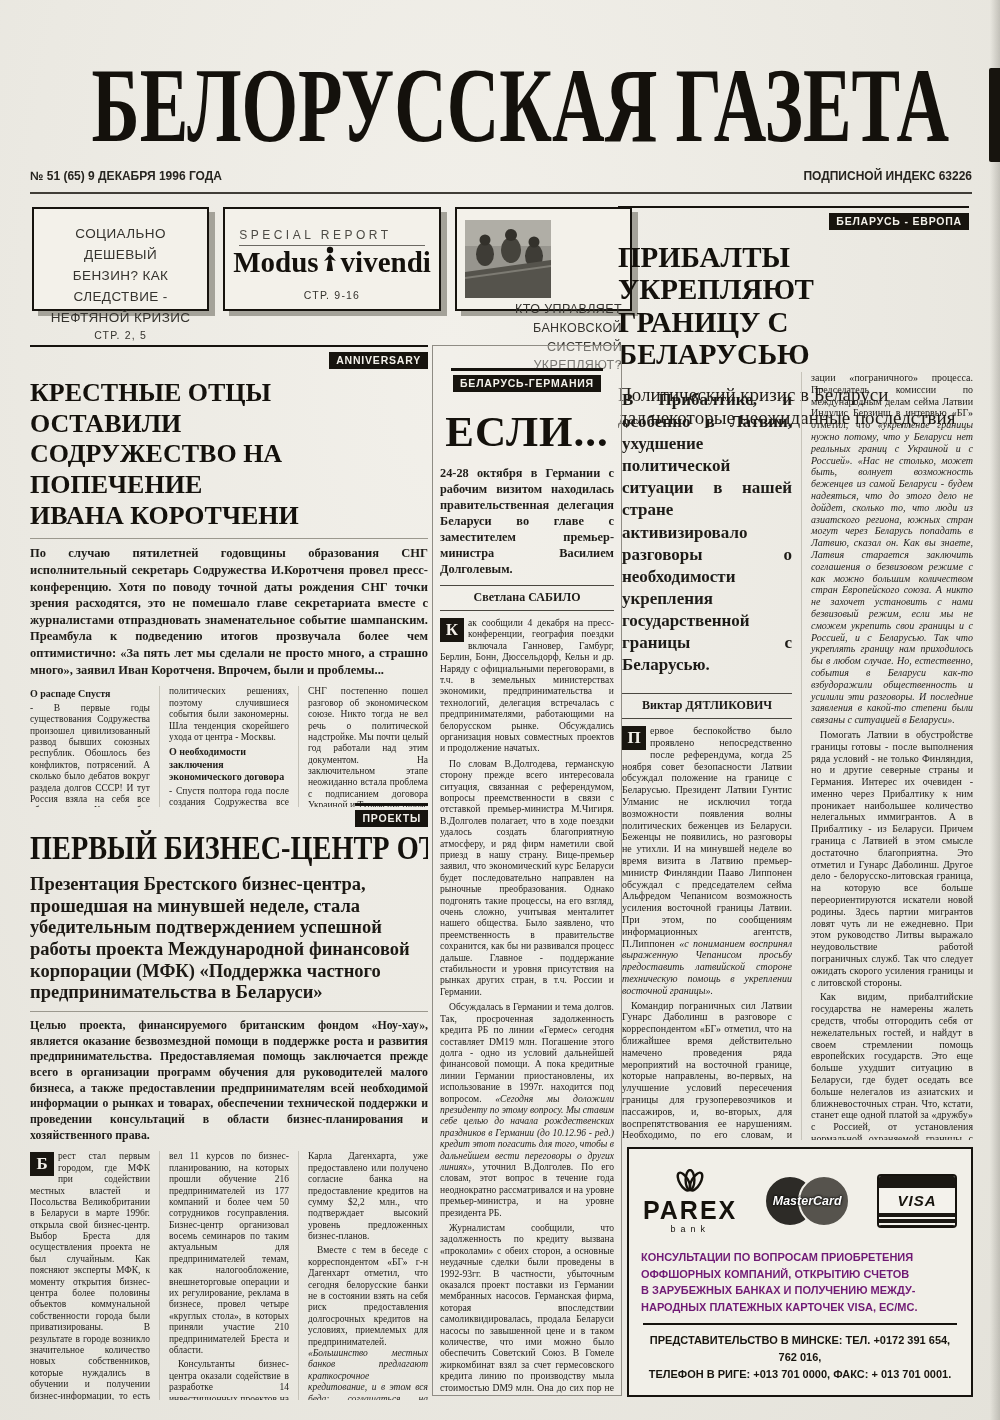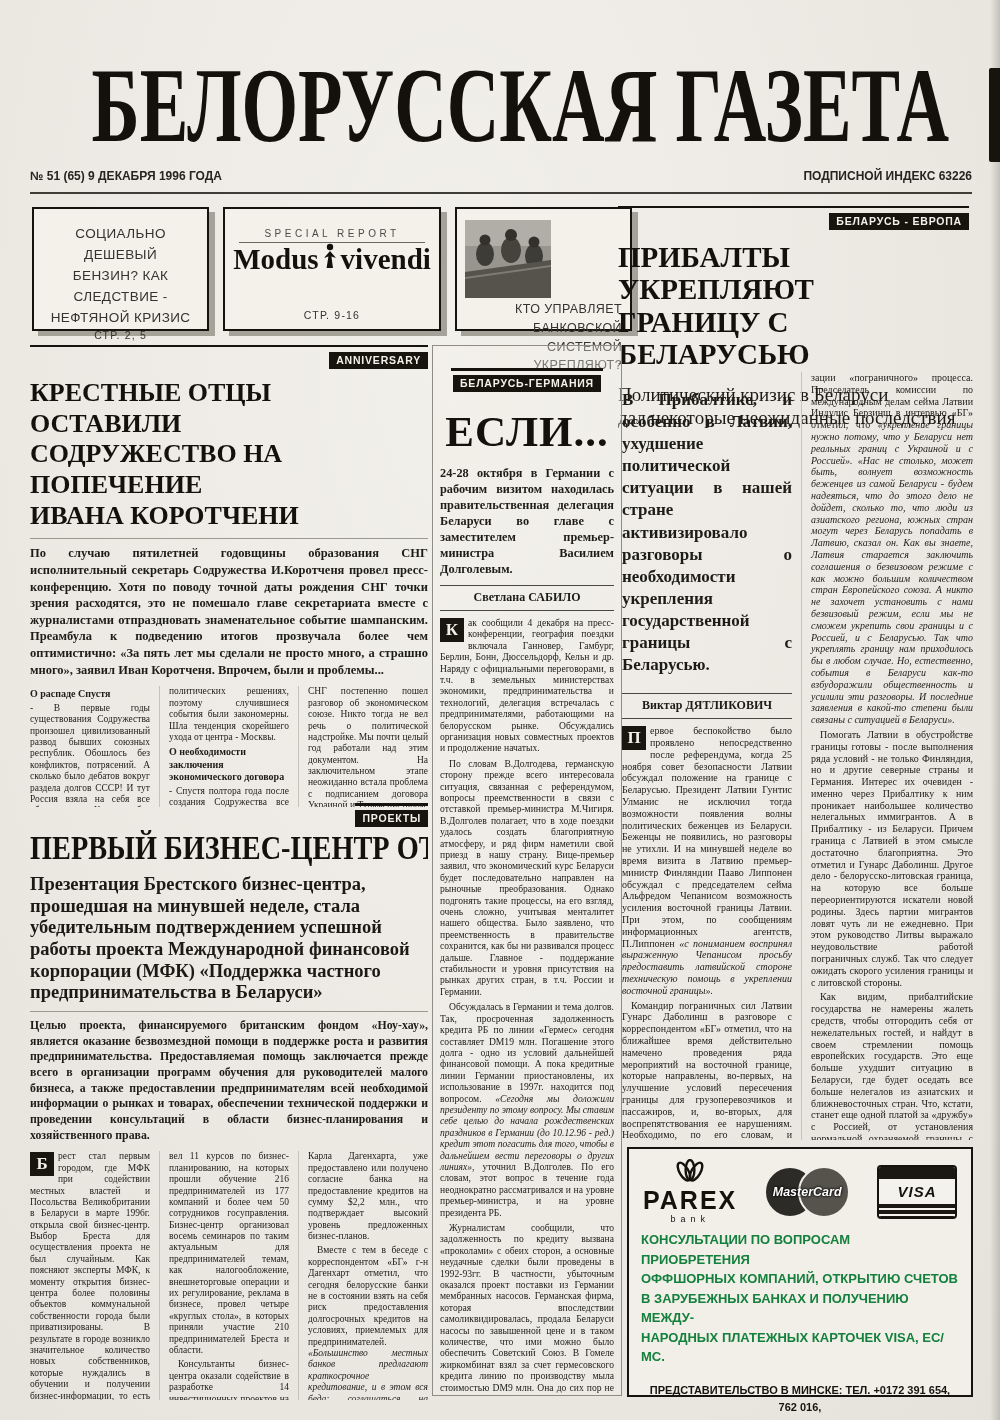--- a/index.html
+++ b/index.html
@@ -11,28 +11,28 @@
   .tagline{position:absolute;top:36px;left:0;right:0;text-align:center;}
   .tagline span{display:inline-block;font-family:"Liberation Sans",sans-serif;font-size:12.5px;
         letter-spacing:9px;word-spacing:16px;color:#2e2c28;padding:0 10px 7px;border-bottom:1.5px solid #8a877f;}
   .masthead{position:absolute;top:50px;left:0;width:100%;text-align:center;padding-left:20px;}
   .masthead span{display:inline-block;font-weight:bold;font-size:70px;white-space:nowrap;
         color:#14110c;transform:scale(1.04,1.52);transform-origin:50% 12%;letter-spacing:0;}
   .issue-line{position:absolute;top:169px;left:30px;right:28px;display:flex;justify-content:space-between;
         font-family:"Liberation Sans",sans-serif;font-weight:bold;font-size:12px;color:#26241f;}
   .top-rule{position:absolute;top:192px;left:30px;right:28px;height:2px;background:#403d37;}
   
-  .teasers{position:absolute;top:207px;left:32px;width:600px;height:124px;display:flex;gap:14px;}
+  .teasers{position:absolute;top:207px;left:32px;width:600px;height:104px;display:flex;gap:14px;}
   .teaser{flex:1;border:2.5px solid #16130e;background:#f3f1ea;box-shadow:6px 5px 0 #a4a299;
         position:relative;padding:9px 8px 6px;display:flex;flex-direction:column;box-sizing:border-box;}
   .teaser-text{font-family:"Liberation Sans",sans-serif;font-size:13.5px;line-height:1.55;text-align:center;
         letter-spacing:.4px;white-space:pre-line;color:#35332e;margin-top:6px;}
   .teaser-page{margin-top:auto;text-align:center;font-family:"Liberation Sans",sans-serif;font-size:10.5px;
         letter-spacing:1.2px;color:#35332e;padding-bottom:2px;}
-  .modus-kicker{text-align:center;font-family:"Liberation Sans",sans-serif;font-size:10px;letter-spacing:3.5px;
+  .modus-kicker{text-align:left;font-family:"Liberation Sans",sans-serif;font-size:12px;letter-spacing:3.5px;
         color:#4c4a44;border-bottom:1px solid #6b6862;padding-bottom:3px;margin:10px 6px 2px;}
   .modus-logo{display:flex;align-items:center;justify-content:center;gap:3px;font-weight:bold;font-size:29px;
         color:#14110c;margin-top:-2px;}
   .t3{flex-direction:row;flex-wrap:wrap;align-content:flex-start;}
   .t3-photo{width:86px;height:78px;flex:none;margin:2px 6px 2px 0;}
   .t3-right{flex:1;display:flex;flex-direction:column;min-height:78px;}
   .t3 .teaser-text{margin-top:0;text-align:right;font-size:12.5px;line-height:1.5;}
   .t3 .teaser-page{text-align:center;}
   
   .rubric-bar{border-top:2.5px solid #16130e;text-align:right;padding-top:3px;}
@@ -95,22 +95,22 @@
   .mc-c2{left:34px;background:#56534d;}
   .mc-label{position:absolute;top:50%;left:50%;transform:translate(-50%,-50%);color:#fff;font-style:italic;
         font-weight:bold;font-family:"Liberation Sans",sans-serif;font-size:12.5px;white-space:nowrap;
         text-shadow:0 0 2px #000,0 0 3px #000;}
   .visa{width:76px;height:50px;border:2px solid #16130e;border-radius:4px;background:#f4f2ec;display:flex;
         flex-direction:column;overflow:hidden;flex:none;}
   .visa-top{height:12px;background:#1b1813;}
   .visa-mid{flex:1;display:flex;align-items:center;justify-content:center;font-style:italic;font-weight:bold;
         letter-spacing:1px;font-family:"Liberation Sans",sans-serif;font-size:15px;color:#15120c;}
   .visa-bottom{height:13px;background:repeating-linear-gradient(#1b1813 0 4px,#f4f2ec 4px 6px);}
-  .ad-text{font-family:"Liberation Sans",sans-serif;font-weight:bold;font-size:13px;line-height:1.5;
-        color:#15803d;margin-top:6px;}
+  .ad-text{font-family:"Liberation Sans",sans-serif;font-weight:bold;font-size:11px;line-height:1.5;
+        color:#701a75;margin-top:6px;}
   .ad-sep{height:1.5px;background:#16130e;margin:8px 2px 7px;}
   .ad-contacts{font-family:"Liberation Sans",sans-serif;font-weight:bold;font-size:11px;line-height:1.55;
         text-align:center;color:#17140e;}
   
   .edge-shade{position:absolute;right:0;top:0;bottom:0;width:10px;
         background:linear-gradient(to left, rgba(60,58,50,.22), rgba(60,58,50,0));}
   .edge-mark{position:absolute;right:0;top:68px;width:11px;height:94px;background:#17140e;border-radius:2px 0 0 2px;}
 </style>
 </head>
 <body>

